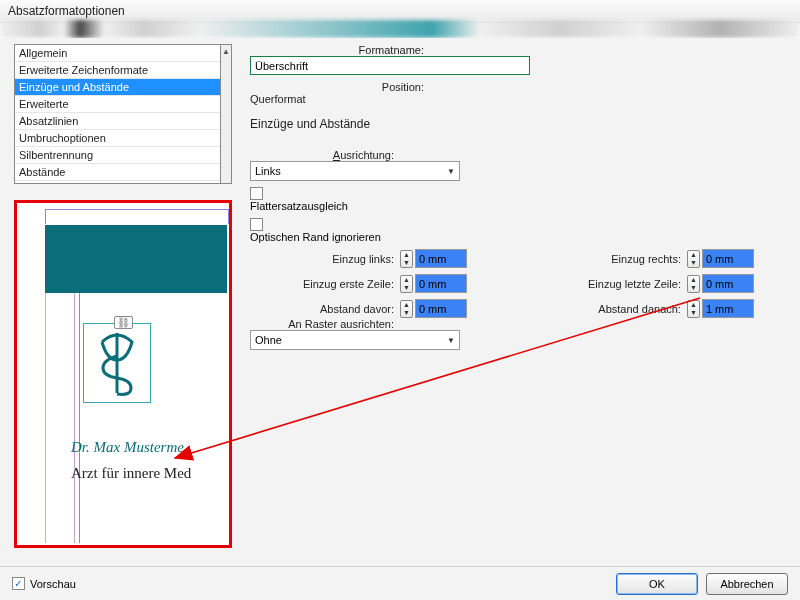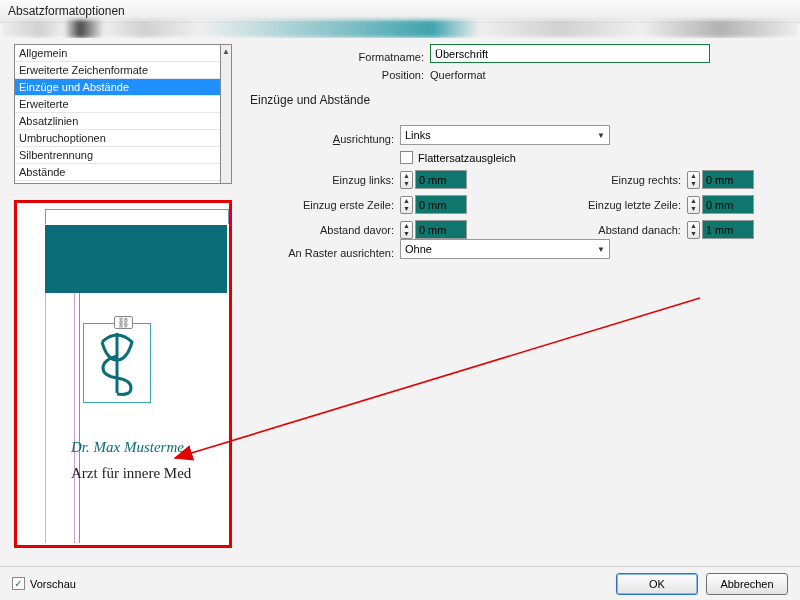--- a/index.html
+++ b/index.html
@@ -22,36 +22,36 @@
 .margin-line { position: absolute; left: 28px; top: 0; bottom: 0; width: 1px; background: #c9a0c9; }
 .margin-line2 { position: absolute; left: 33px; top: 0; bottom: 0; width: 1px; background: #8a85e0; }
 
 .logo-box { position: absolute; left: 60px; top: 114px; width: 68px; height: 80px; border: 1px solid #3aa8b0; display: flex; align-items: center; justify-content: center; }
 .logo-link { position: absolute; top: -8px; left: 30px; font-size: 10px; color: #555; border: 1px solid #888; border-radius: 2px; padding: 0 2px; background: #fff; }
 .card-name { position: absolute; left: 48px; top: 230px; font-family: Georgia, serif; font-size: 15px; font-weight: normal; font-style: italic; color: #0b6d77; }
 .card-sub { position: absolute; left: 48px; top: 256px; font-family: Georgia, serif; font-size: 15px; color: #222; }
 
 .form-area { position: absolute; left: 250px; top: 6px; width: 540px; }
 
-.row { display: flex; align-items: flex-end; margin-bottom: 6px; }
+.row { display: flex; align-items: flex-start; margin-bottom: 6px; flex-direction: column; }
 .lbl { text-align: right; padding-right: 6px; color: #222; }
 .input-txt { background: #fff; border: 1px solid #15803d; height: 19px; padding: 1px 4px; }
 .static-txt { color: #222; }
 
 .section-head { font-size: 12px; color: #222; margin: 12px 0 14px 0; }
 
 .dropdown { background: #fff; border: 1px solid #999; height: 20px; display: flex; align-items: center; justify-content: space-between; padding: 0 4px; }
 .dropdown .dd-arrow { font-size: 8px; color: #333; }
 
 .chk { width: 13px; height: 13px; border: 1px solid #888; background: #fff; display: inline-block; margin-right: 5px; vertical-align: middle; }
 
 .spin-wrap { display: inline-flex; align-items: center; }
 .spin-btns { display: flex; flex-direction: column; border: 1px solid #888; border-radius: 2px; margin-right: 2px; background: linear-gradient(#fefefe,#e8e8e8); }
 .spin-btns span { font-size: 7px; line-height: 8px; padding: 0 2px; color: #333; }
-.spin-input { width: 52px; height: 19px; background: #0f766e; border: 1px solid #999; padding: 1px 3px; }
+.spin-input { width: 52px; height: 19px; background: #3b82f6; border: 1px solid #999; padding: 1px 3px; }
 
 .two-col { display: flex; }
 .col { display: flex; align-items: center; }
 
 .footer { position: absolute; left: 0; bottom: 0; width: 800px; height: 34px; background: #f3f3f3; border-top: 1px solid #d0d0d0; display: flex; align-items: center; padding: 0 12px; }
 .checkbox-preview { display: flex; align-items: center; }
 .chk.checked::after { content: "✓"; display: block; font-size: 10px; line-height: 11px; text-align: center; color: #1e62d0; }
 .btn { width: 82px; height: 22px; border: 1px solid #707070; border-radius: 3px; background: linear-gradient(#fdfdfd,#e4e4e4); display: flex; align-items: center; justify-content: center; margin-left: 8px; }
 .btn.primary { border: 1px solid #2a72c8; box-shadow: 0 0 0 1px #8ab8ec inset; }
 
@@ -122,20 +122,25 @@
         <span>Links</span>
         <span class="dd-arrow">▼</span>
       </div>
     </div>
 
     <div class="row">
       <div class="lbl" style="width:150px"></div>
       <span class="chk"></span>
       <span>Flattersatzausgleich</span>
     </div>
+    <div class="row">
+      <div class="lbl" style="width:150px"></div>
+      <span class="chk"></span>
+      <span>Optischen Rand ignorieren</span>
+    </div>
 
     <div class="two-col" style="margin-top:6px;margin-bottom:6px">
       <div class="col">
         <div class="lbl" style="width:150px">Einzug links:</div>
         <div class="spin-wrap">
           <div class="spin-btns">
               <span>▲</span>
               <span>▼</span>
             </div>
           <input class="spin-input" value="0 mm" style="">

